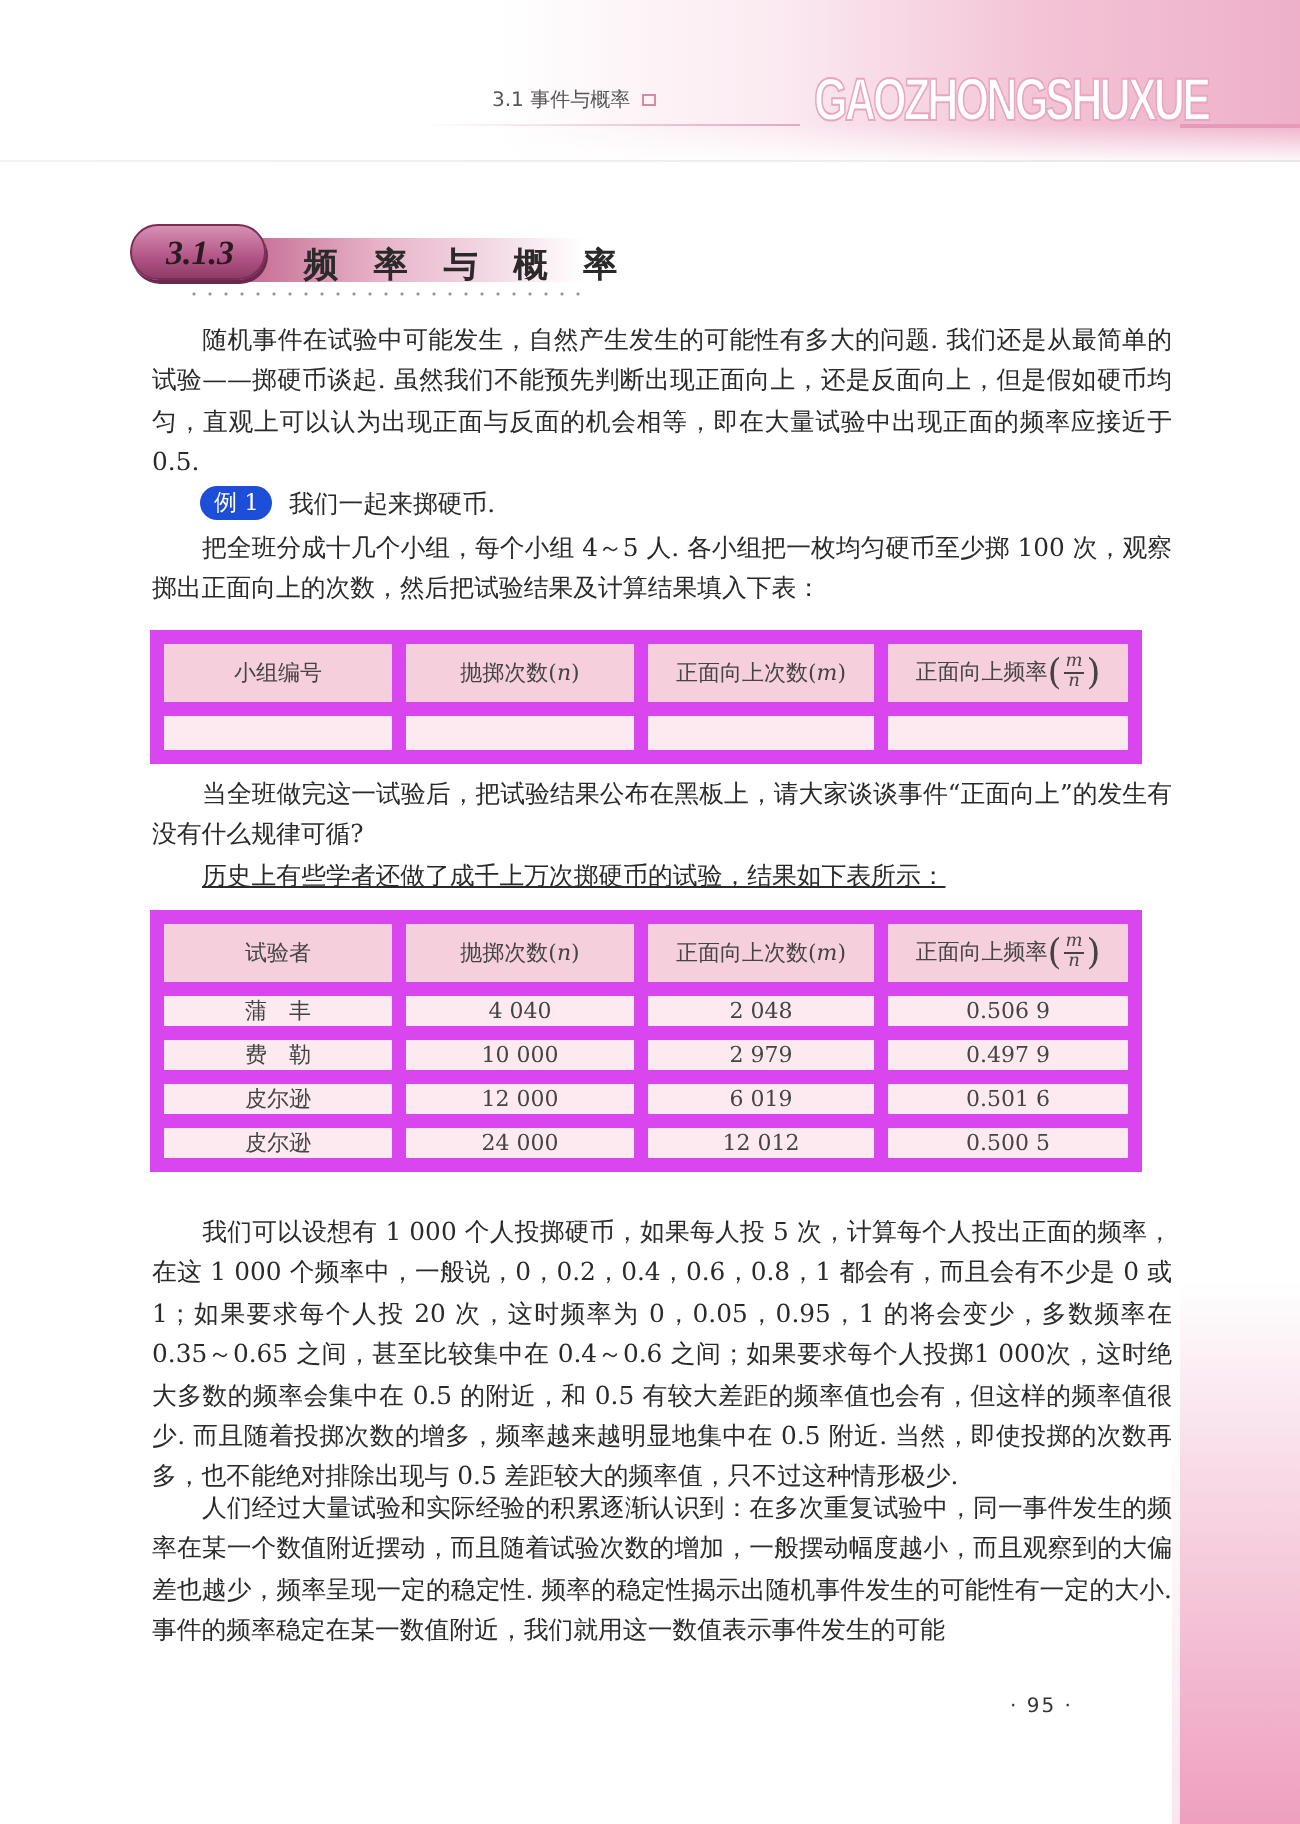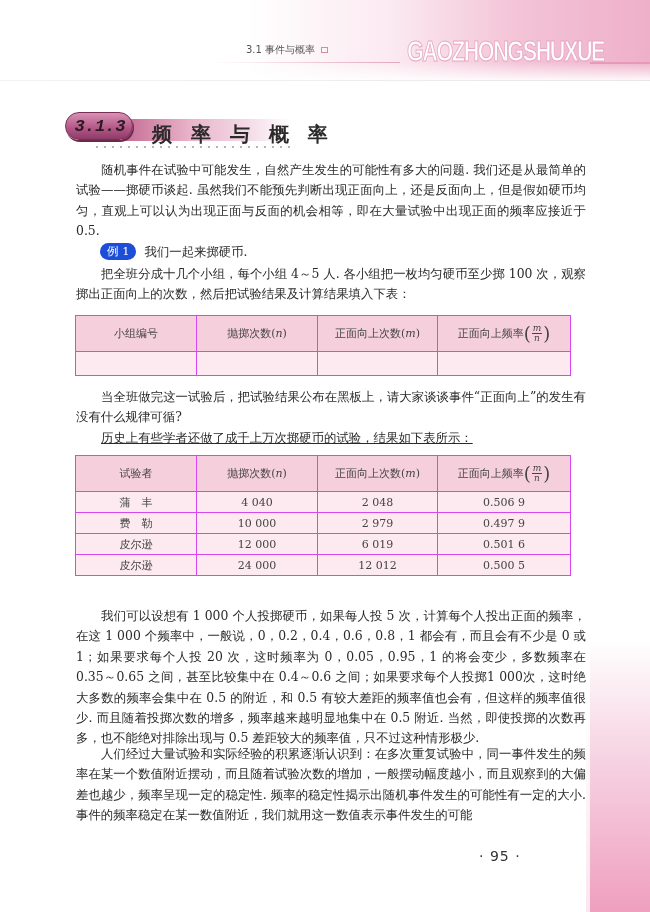--- a/index.html
+++ b/index.html
@@ -67,28 +67,28 @@
     }
     .section-badge {
       position: absolute; left: 65px; top: 112px; width: 68px; height: 28px;
       border-radius: 14px;
       background: linear-gradient(180deg, #d891b3 0%, #b25586 60%, #8e3b67 100%);
       border: 1px solid #7a2e57;
       box-shadow: 1px 2px 0 #6b2a4c;
     }
     .section-badge-num {
       position: absolute; left: 0; top: 4px; width: 68px; text-align: center;
-      font-family: Liberation Mono, monospace;
+      font-family: Liberation Serif, serif;
       font-weight: bold; font-style: italic; font-size: 17px;
       color: #2a1a22;
     }
     .section-title-text {
       position: absolute; left: 152px; top: 121px;
       font-family: "DejaVu Sans", "Liberation Sans", sans-serif;
-      font-weight: bold; font-size: 20px; letter-spacing: 6px; color: #2a2a2a;
+      font-weight: bold; font-size: 17px; letter-spacing: 6px; color: #2a2a2a;
     }
     .section-dots {
       position: absolute; left: 93px; top: 146px; width: 200px; height: 2px;
       background-image: radial-gradient(circle, #999 0.6px, rgba(255,255,255,0) 1px);
       background-size: 8px 2px;
     }
 
     
     .para {
       position: absolute; left: 76px; width: 510px;
@@ -108,40 +108,40 @@
     }
 
     
     table.data-table {
       position: absolute; left: 75px; width: 496px;
       border-collapse: collapse;
       border: 1.5px solid #333;
       font-size: 11px; color: #444;
     }
     table.data-table td, table.data-table th {
-      border: 1px solid #d946ef;
+      border: 7px solid #d946ef;
       text-align: center; font-weight: normal;
     }
     table.data-table th { background: #f6cfdd; height: 36px; }
     table.data-table td { background: #fdeaf1; height: 21px; }
     .frac {
       display: inline-flex; align-items: center; vertical-align: middle;
     }
     .frac .paren { font-size: 18px; line-height: 1; font-weight: 200; }
     .frac .stack {
       display: inline-flex; flex-direction: column; align-items: center;
       font-style: italic; font-size: 9px; line-height: 9px; margin: 0 1px;
     }
     .frac .stack .num { border-bottom: 1px solid #444; padding: 0 1px; }
     .var { font-style: italic; }
 
     .page-number {
-      position: absolute; left: 479px; top: 848px;
+      position: absolute; left: 505px; top: 848px;
       font-family: "DejaVu Sans", "Liberation Sans", sans-serif;
-      font-size: 14px; color: #333; letter-spacing: 1px;
+      font-size: 10px; color: #333; letter-spacing: 1px;
     }
   </style>
 </head>
 <body>
 
 <div class="header-band"></div>
 <div class="header-band-lower"></div>
 <div class="header-rule-left"></div>
 <div class="header-rule-right"></div>
 <div class="header-section">

